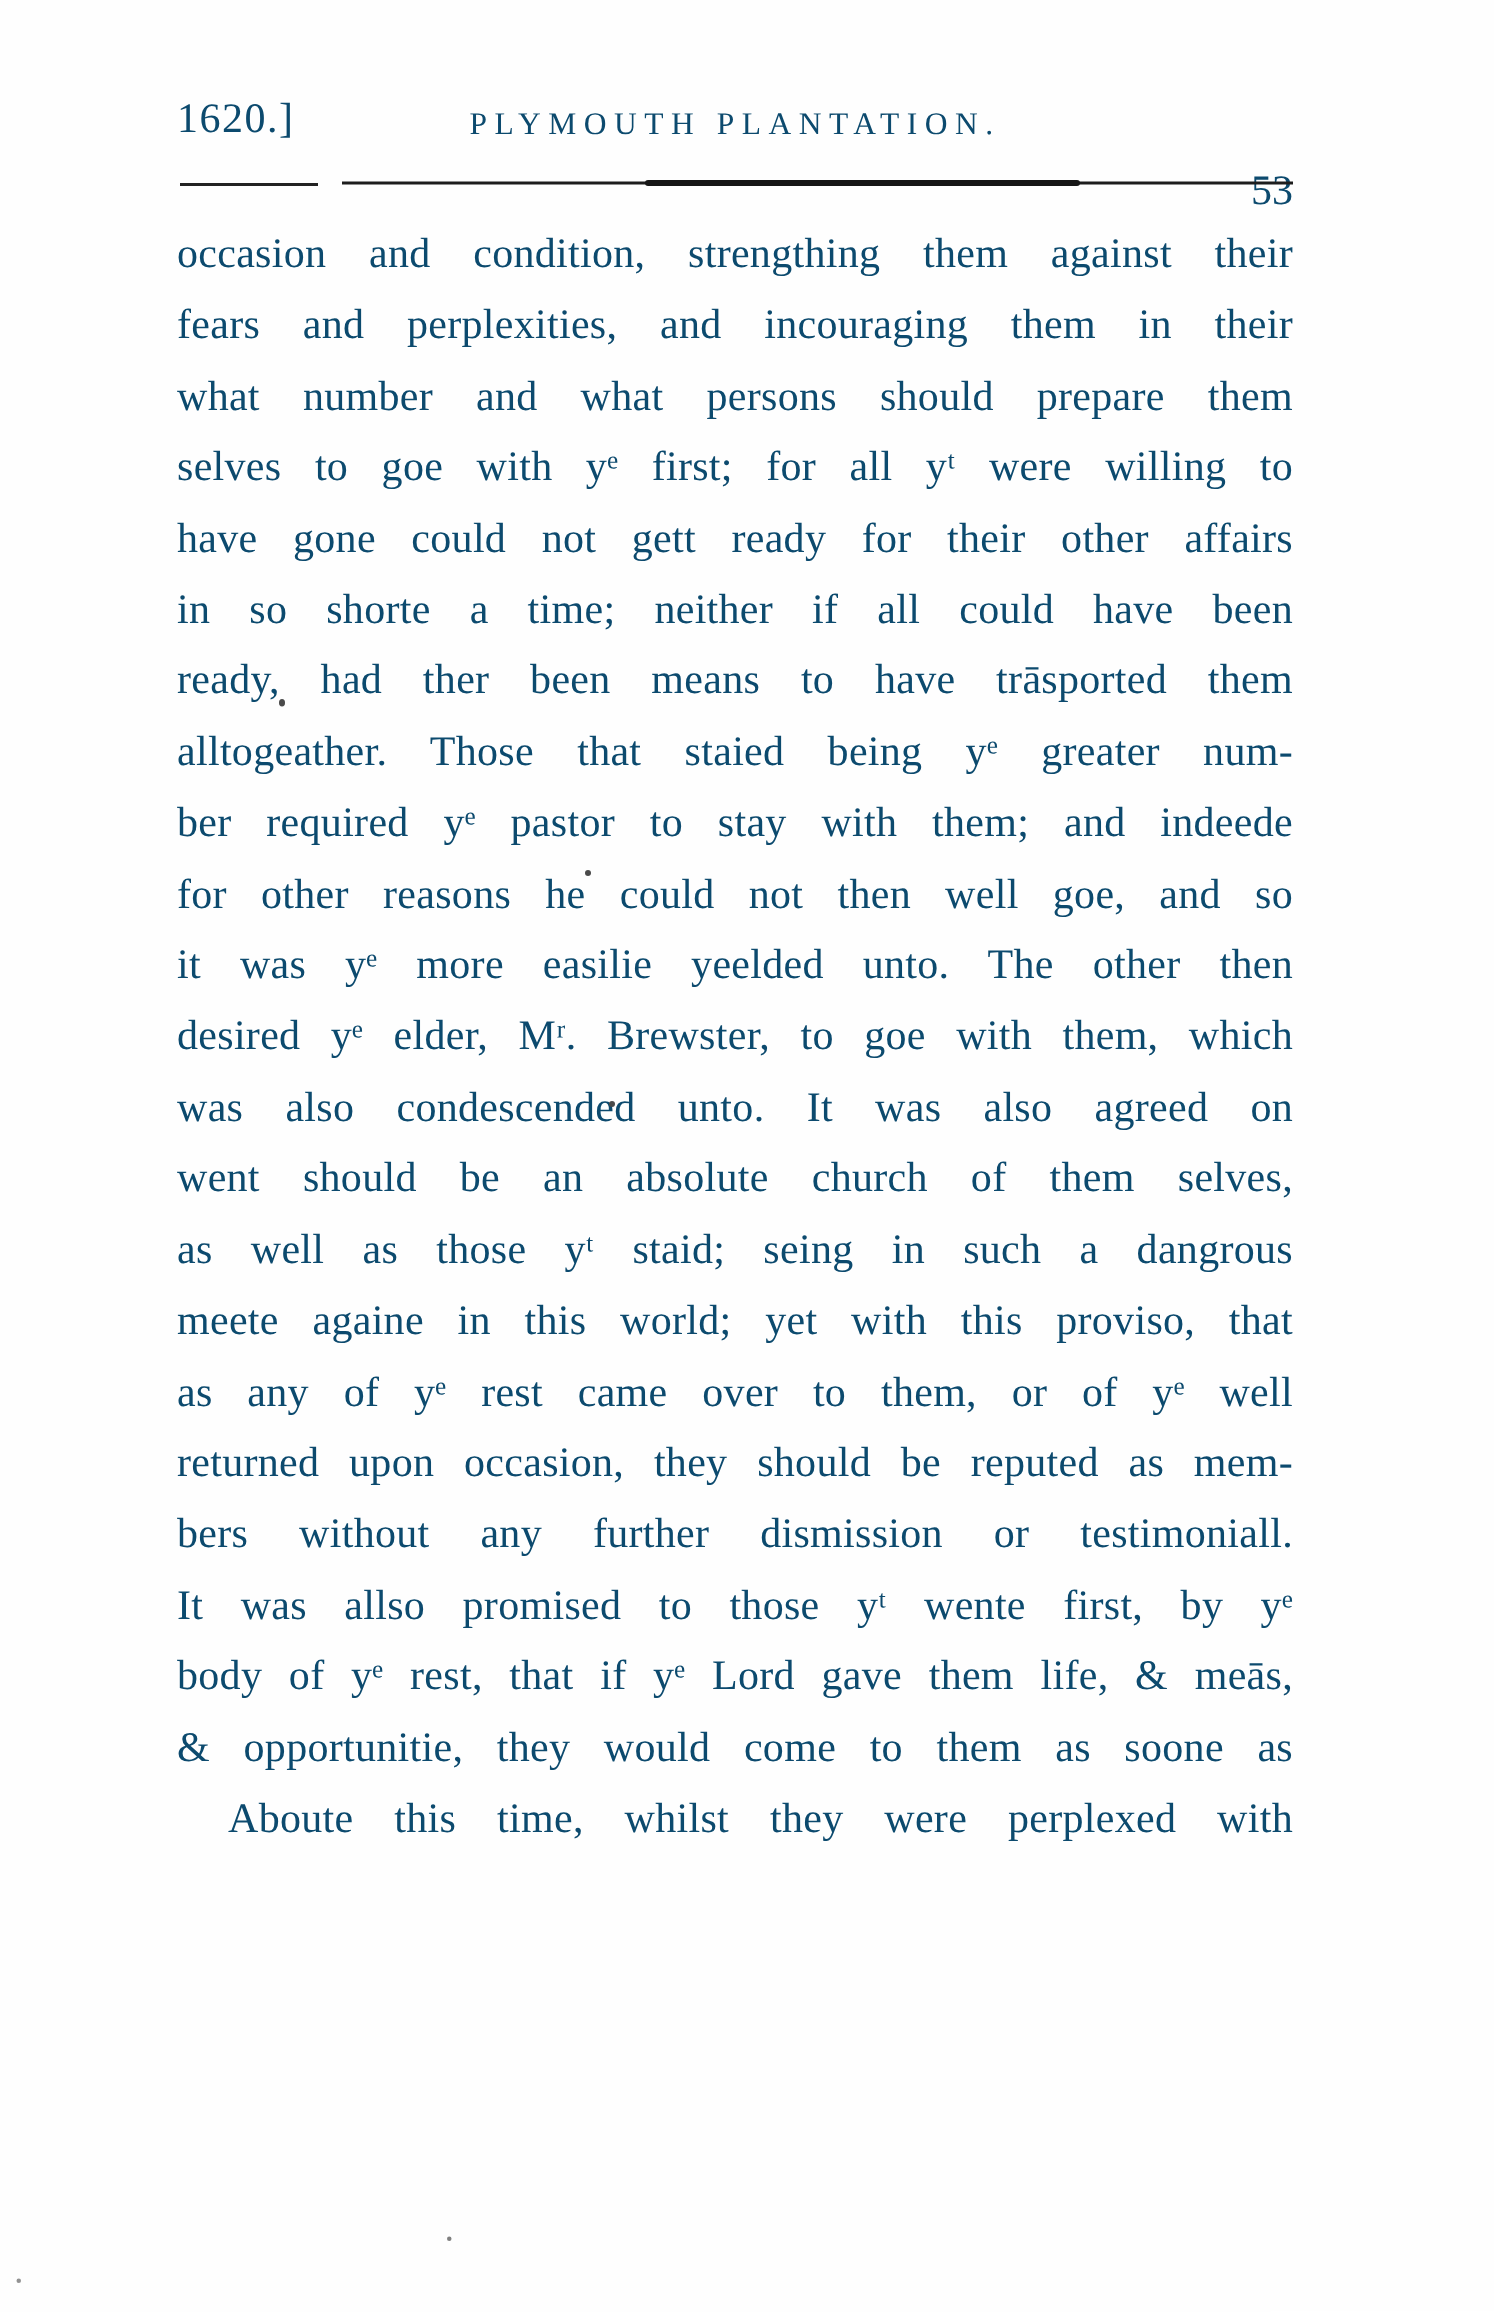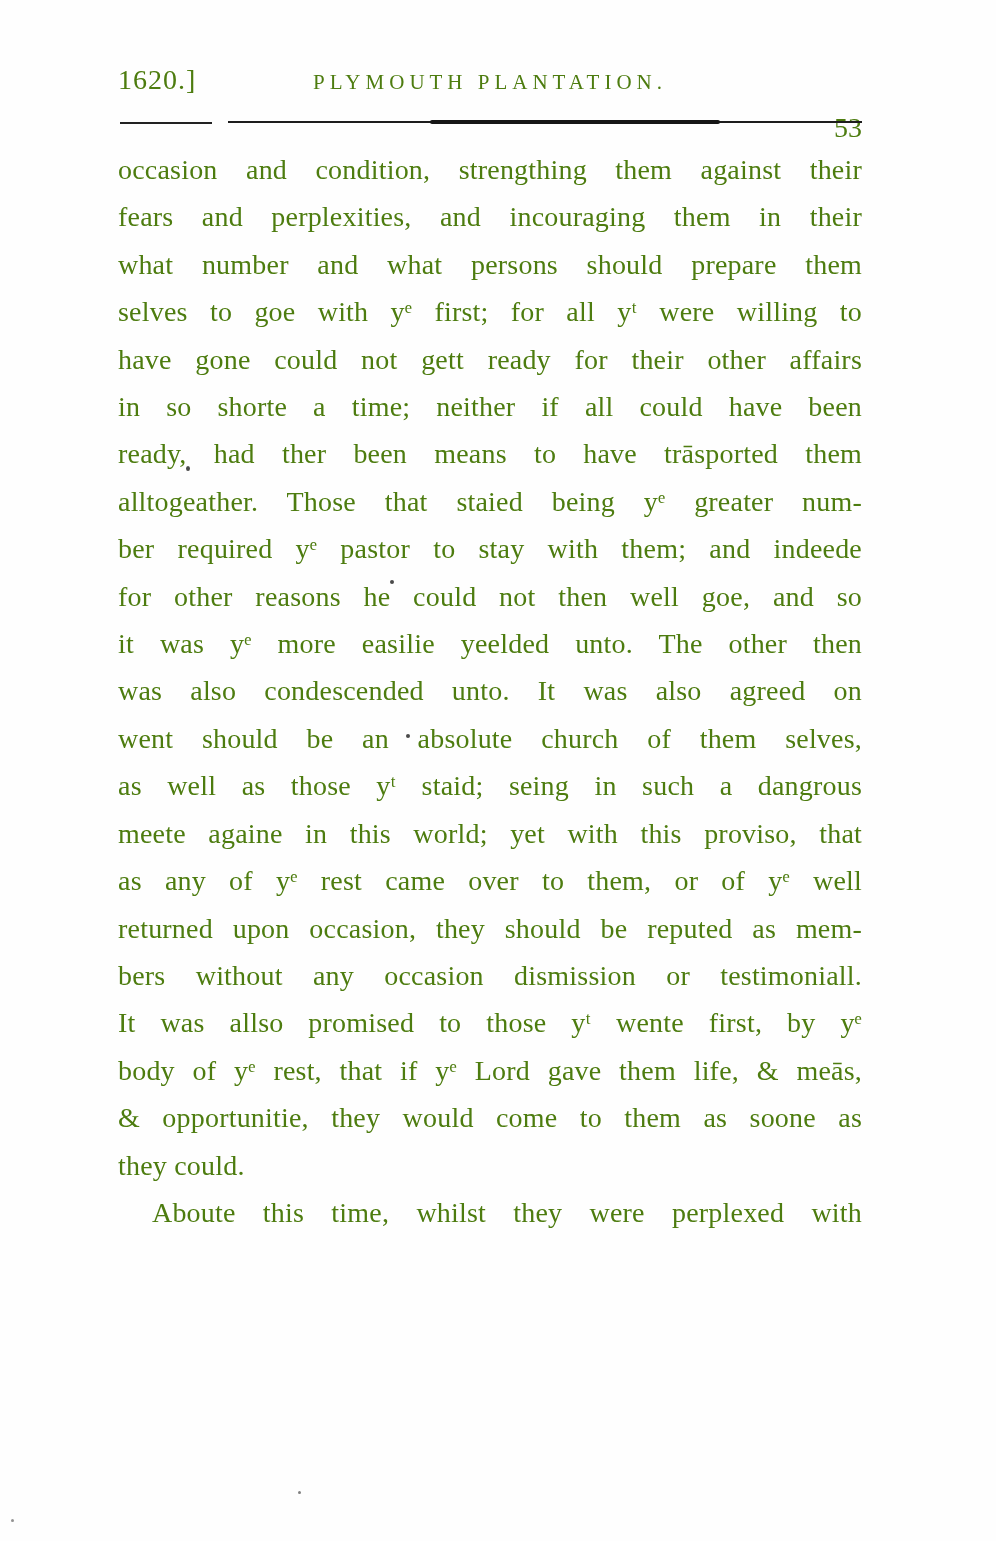--- a/index.html
+++ b/index.html
@@ -5,21 +5,21 @@
   html, body {
     margin: 0;
     padding: 0;
     background: #ffffff;
   }
   .page {
     position: relative;
     width: 996px;
     height: 1541px;
     background: #fefefe;
-    color: #4d7c0f;
+    color: #0c4a6e;
     font-family: "Liberation Serif", "DejaVu Serif", serif;
     overflow: hidden;
   }
   
   .running-head {
     position: absolute;
     top: 62px;
     left: 118px;
     width: 744px;
     height: 38px;
@@ -127,31 +127,31 @@
       <div class="line">fears and perplexities, and incouraging them in their</div>
       <div class="line">what number and what persons should prepare them</div>
       <div class="line">selves to goe with yᵉ first; for all yᵗ were willing to</div>
       <div class="line">have gone could not gett ready for their other affairs</div>
       <div class="line">in so shorte a time; neither if all could have been</div>
       <div class="line">ready, had ther been means to have trāsported them</div>
       <div class="line">alltogeather.  Those that staied being yᵉ greater num-</div>
       <div class="line">ber required yᵉ pastor to stay with them; and indeede</div>
       <div class="line">for other reasons he could not then well goe, and so</div>
       <div class="line">it was yᵉ more easilie yeelded unto.  The other then</div>
+      <div class="line">desired yᵉ elder, Mʳ. Brewster, to goe with them, which</div>
       <div class="line">was also condescended unto.  It was also agreed on</div>
       <div class="line">went should be an absolute church of them selves,</div>
       <div class="line">as well as those yᵗ staid; seing in such a dangrous</div>
       <div class="line">meete againe in this world; yet with this proviso, that</div>
       <div class="line">as any of yᵉ rest came over to them, or of yᵉ well</div>
       <div class="line">returned upon occasion, they should be reputed as mem-</div>
-      <div class="line">bers without any occasion dismission or testimoniall.</div>
+      <div class="line">bers without any further dismission or testimoniall.</div>
       <div class="line">It was allso promised to those yᵗ wente first, by yᵉ</div>
       <div class="line">body of yᵉ rest, that if yᵉ Lord gave them life, &amp; meās,</div>
       <div class="line">&amp; opportunitie, they would come to them as soone as</div>
-      <div class="line para-end">they could.</div>
       <div class="line indented">Aboute this time, whilst they were perplexed with</div>
     </div>
 
   <div class="speck speck-1"></div>
   <div class="speck speck-2"></div>
   <div class="speck speck-3"></div>
   <div class="speck speck-4"></div>
   <div class="speck speck-5"></div>
 
 </div>

